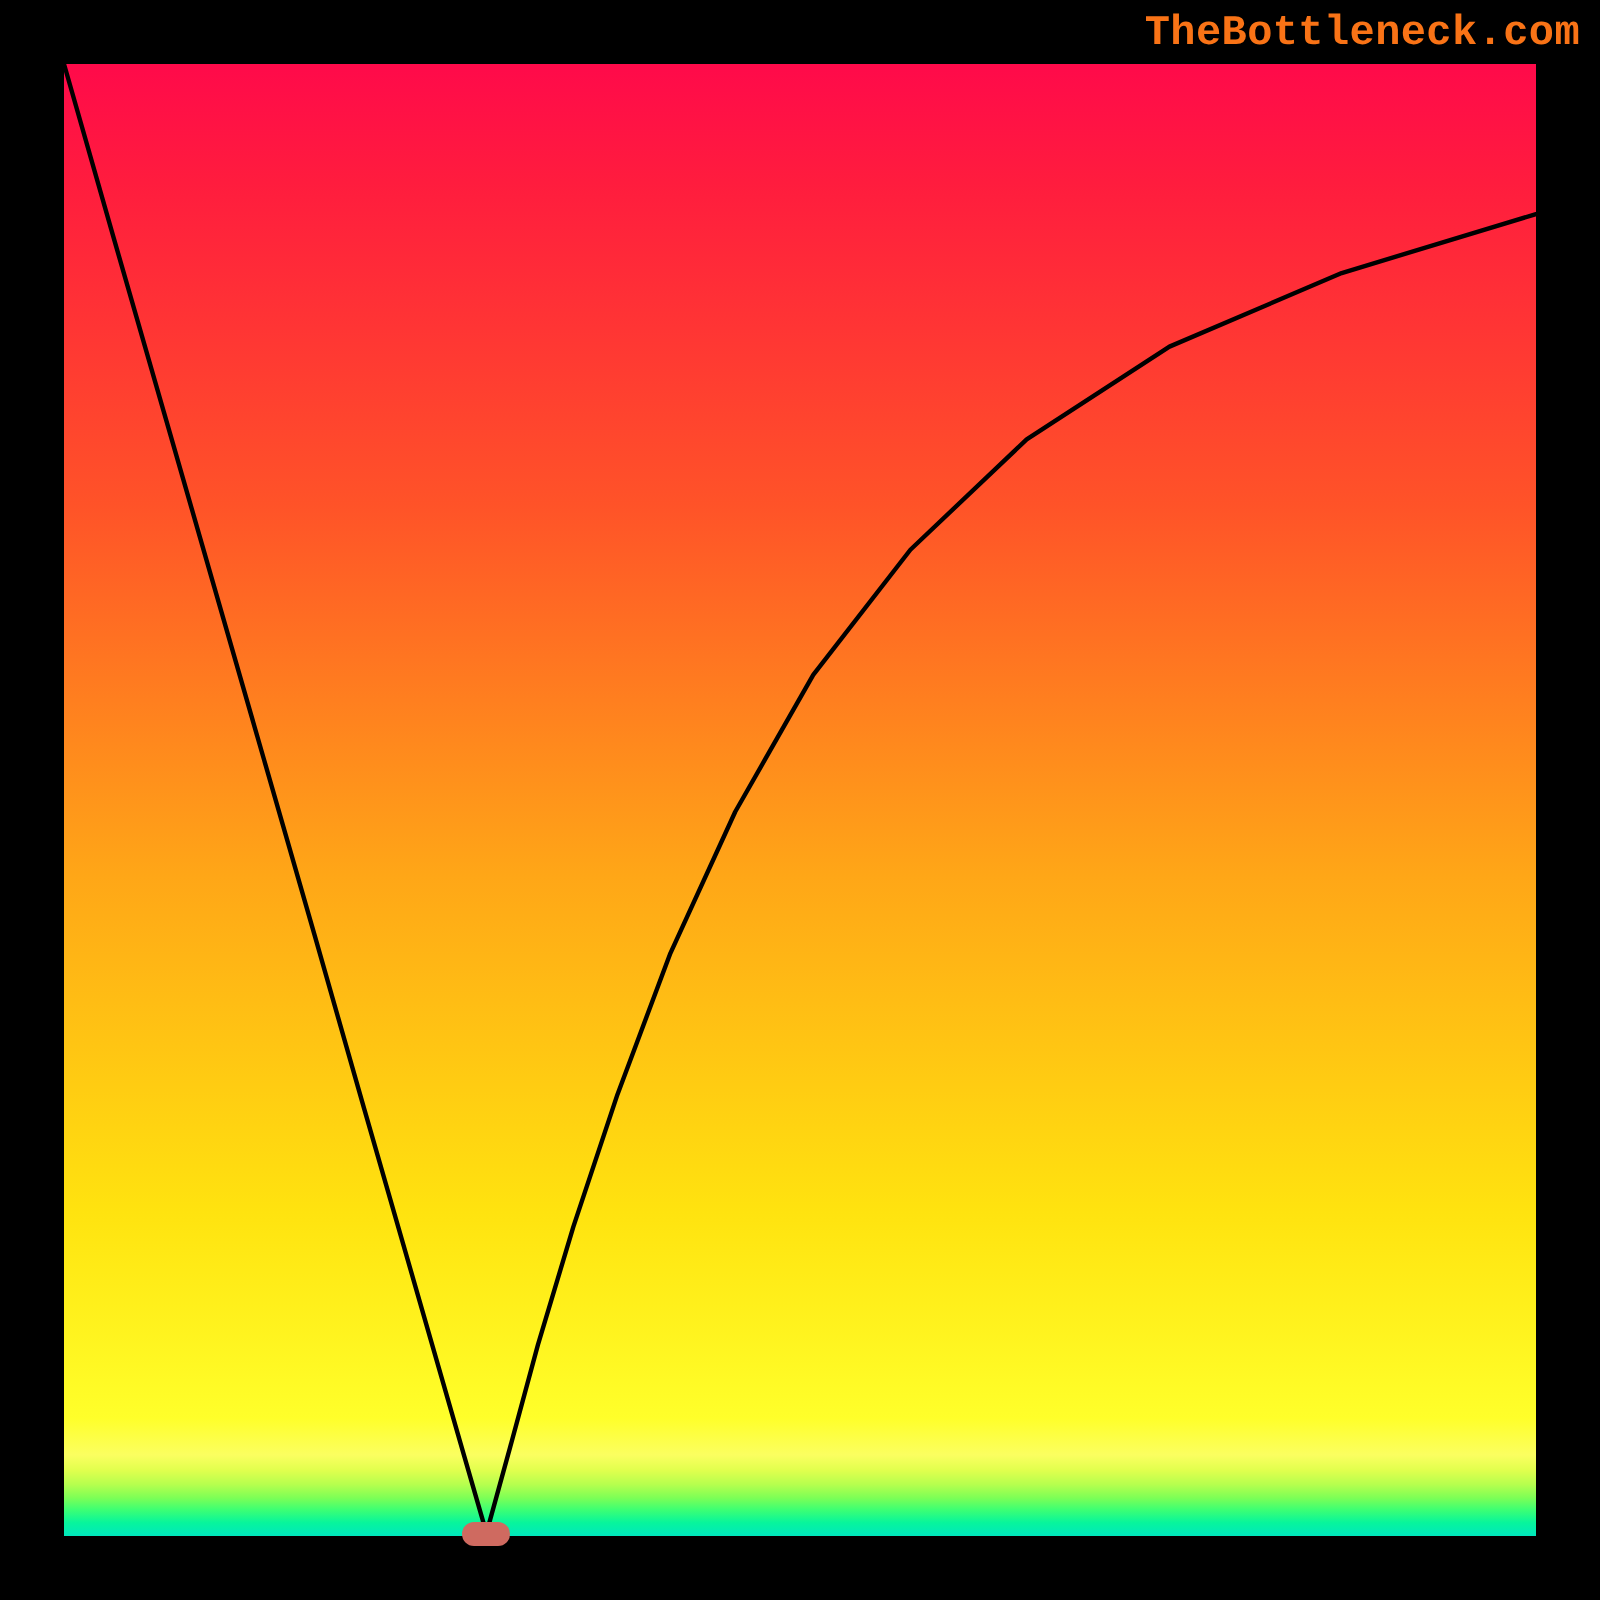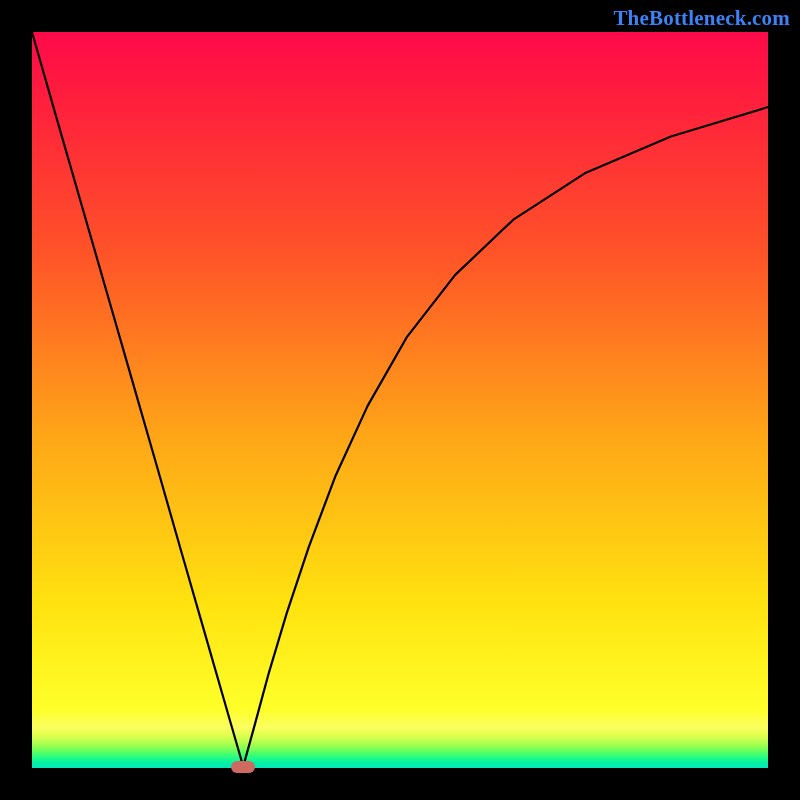--- a/index.html
+++ b/index.html
@@ -40,25 +40,25 @@
       #7dff56 97.4%,
       #3eff73 98.2%,
       #07f59c 99.1%,
       #00e7bd 100%
     );
   }
   .watermark {
     position: absolute;
     top: 6px;
     right: 10px;
-    color: #3b82f6;
+    color: #f97316;
     font-size: 21px;
     font-weight: 600;
     letter-spacing: 0.2px;
-    font-family: Liberation Serif, serif;
+    font-family: Liberation Mono, monospace;
   }
   svg.curve {
     position: absolute;
     left: 0;
     top: 0;
     width: 736px;
     height: 736px;
     overflow: visible;
   }
   .marker {

